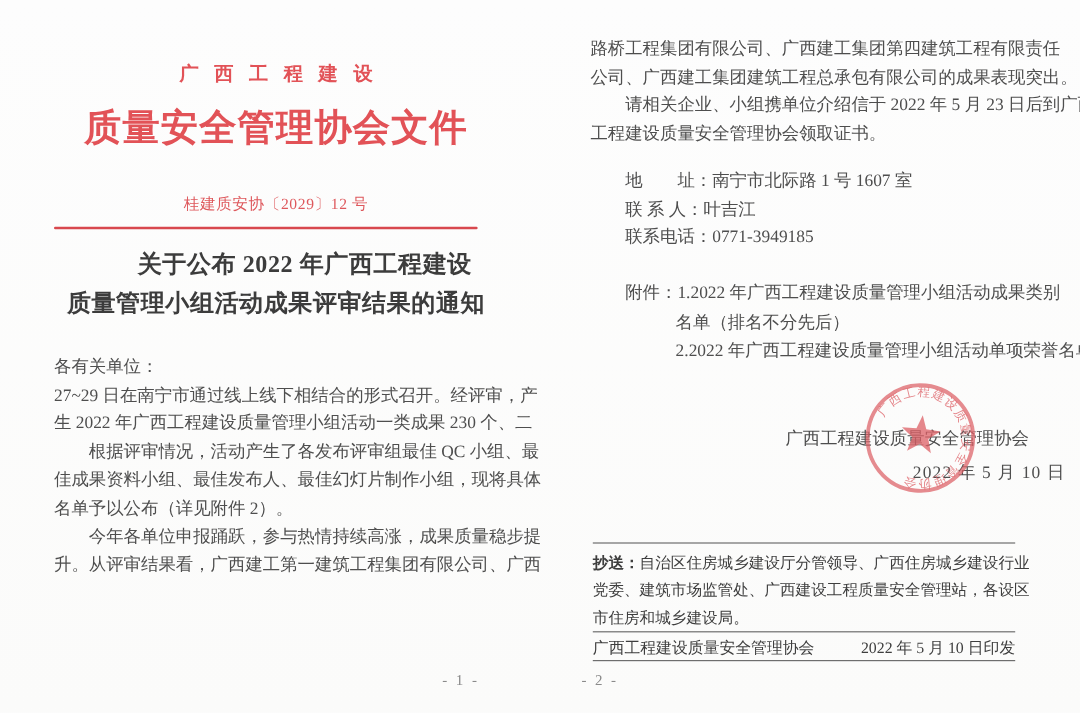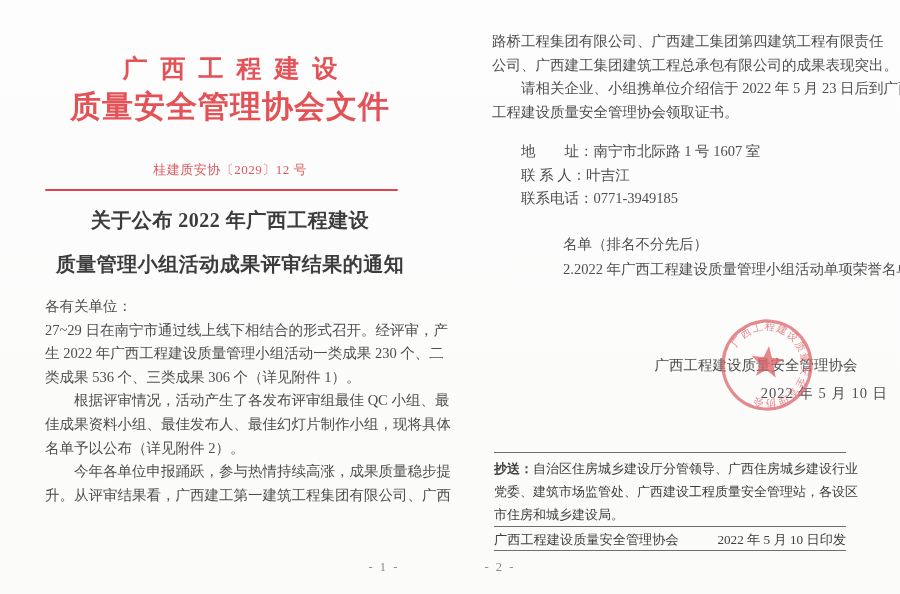--- a/index.html
+++ b/index.html
@@ -9,26 +9,26 @@
     font-family:"Liberation Serif","DejaVu Serif",serif;
     color:#4e4e4e;
     -webkit-font-smoothing:antialiased;
   }
   .scan{position:absolute;inset:0;background:linear-gradient(180deg,#fdfdfd 0%,#fbfbfa 100%);}
   .abs{position:absolute;}
   .ctr{text-align:center;}
   .red{color:#e25257;}
   
   .p1{left:0;top:0;width:460px;height:594px;}
-  .org-line{left:0;top:52px;width:460px;font-size:25px;font-weight:bold;letter-spacing:13px;text-indent:13px;}
+  .org-line{left:0;top:52px;width:460px;font-size:16px;font-weight:bold;letter-spacing:13px;text-indent:13px;}
   .doc-type{left:0;top:86px;width:460px;font-size:31px;font-weight:bold;letter-spacing:1px;}
   .doc-no{left:0;top:161px;width:460px;font-size:13px;letter-spacing:.5px;color:#de585c;}
   .red-rule{left:45px;top:189px;width:353px;height:2px;background:#d8484e;border-radius:1px;}
   .n-title{left:0;width:460px;font-size:20px;font-weight:bold;color:#3c3c3c;letter-spacing:.5px;}
-  .t1{top:207px;} .t2{top:239px;margin-top:12px;}
+  .t1{top:207px;padding-left:24px;} .t2{top:239px;}
   .body1{left:45px;top:295px;width:382px;}
   .body2{left:492px;top:30px;width:376px;}
   .ln{font-size:14.5px;line-height:23.6px;height:23.6px;white-space:nowrap;color:#4e4e4e;}
   .ind{text-indent:2em;}
   
   .contact{left:492px;top:140px;width:376px;}
   .attach{left:492px;top:232px;width:376px;}
   .attach .ln{line-height:24.6px;height:24.6px;}
   .att-cont{margin-left:71px;}
   .sign-org{left:630px;top:356px;width:252px;font-size:14.5px;text-align:center;white-space:nowrap;}
@@ -53,21 +53,20 @@
     <div class="abs doc-type ctr red">质量安全管理协会文件</div>
     <div class="abs doc-no ctr">桂建质安协〔2029〕12 号</div>
     <div class="abs red-rule"></div>
     <div class="abs n-title t1 ctr">关于公布 2022 年广西工程建设</div>
     <div class="abs n-title t2 ctr">质量管理小组活动成果评审结果的通知</div>
 
     <div class="abs body1">
       <div class="ln">各有关单位：</div>
       <div class="ln">27~29 日在南宁市通过线上线下相结合的形式召开。经评审，产</div>
       <div class="ln">生 2022 年广西工程建设质量管理小组活动一类成果 230 个、二</div>
-      <div class="ln">类成果 536 个、三类成果 306 个（详见附件 1）。</div>
       <div class="ln ind">根据评审情况，活动产生了各发布评审组最佳 QC 小组、最</div>
       <div class="ln">佳成果资料小组、最佳发布人、最佳幻灯片制作小组，现将具体</div>
       <div class="ln">名单予以公布（详见附件 2）。</div>
       <div class="ln ind">今年各单位申报踊跃，参与热情持续高涨，成果质量稳步提</div>
       <div class="ln">升。从评审结果看，广西建工第一建筑工程集团有限公司、广西</div>
     </div>
 
     <div class="abs pageno pn1">- 1 -</div>
   </div>
 
@@ -79,20 +78,21 @@
       <div class="ln">工程建设质量安全管理协会领取证书。</div>
     </div>
 
     <div class="abs contact">
       <div class="ln ind">地　　址：南宁市北际路 1 号 1607 室</div>
       <div class="ln ind">联 系 人：叶吉江</div>
       <div class="ln ind">联系电话：0771-3949185</div>
     </div>
 
     <div class="abs attach">
+      <div class="ln ind">附件：1.2022 年广西工程建设质量管理小组活动成果类别</div>
       <div class="ln att-cont">名单（排名不分先后）</div>
       <div class="ln att-cont">2.2022 年广西工程建设质量管理小组活动单项荣誉名单</div>
     </div>
 
     <div class="abs sign-org">广西工程建设质量安全管理协会</div>
     <div class="abs sign-date">2022 年 5 月 10 日</div>
 
     <svg class="abs seal" viewBox="0 0 96 96">
       <circle cx="48" cy="48" r="44" fill="none" stroke="#dd5f65" stroke-width="3.2" opacity="0.82"></circle>
       <path id="sealring" d="M 13,48 a 35,35 0 1 1 0,0.01" fill="none"></path>

